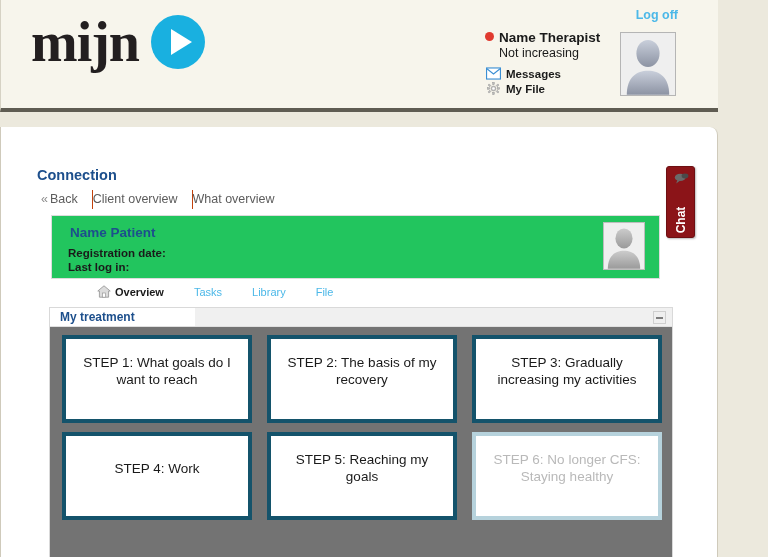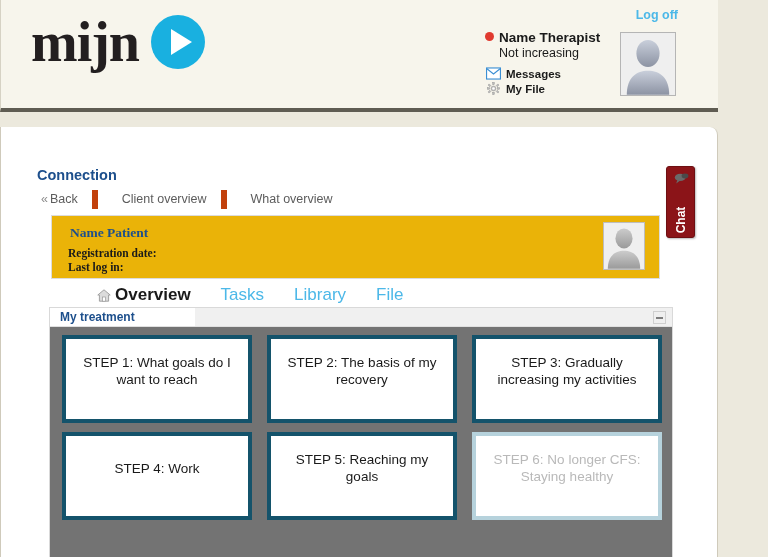--- a/index.html
+++ b/index.html
@@ -173,32 +173,31 @@
     display: flex;
     align-items: flex-end;
     font-size: 12.5px;
     color: #5c5c5c;
   }
   .subtab {
     padding: 2px 14px 3px 0;
     cursor: pointer;
     white-space: nowrap;
   }
-  .subtab.sep { border-left: 6px solid #c2410c; padding-left: 24px; }
+  .subtab.sep { border-left: 1px solid #c2410c; padding-left: 0; }
   .subtab .chev { color: #8a8a8a; margin-right: 2px; }
 
   
   .patient-card {
     position: absolute;
     left: 50px; top: 88px;
     width: 609px;
     height: 64px;
-    background: #eab308;
+    background: #22c55e;
     border: 1px solid #dcdcdc;
-    font-family: Liberation Serif, serif;
   }
   .patient-name {
     position: absolute;
     left: 18px; top: 9px;
     font-size: 13.5px;
     font-weight: 700;
     color: #1d4f8c;
   }
   .patient-line {
     position: absolute;
@@ -220,21 +219,21 @@
 
   
   .maintabs {
     position: absolute;
     left: 96px; top: 158px;
     display: flex;
     align-items: center;
     gap: 30px;
   }
   .mtab {
-    font-size: 17px;
+    font-size: 11px;
     color: #4cb8e8;
     cursor: pointer;
     white-space: nowrap;
   }
   .mtab.active {
     color: #1a1a1a;
     font-weight: 700;
     display: flex;
     align-items: center;
     gap: 4px;

